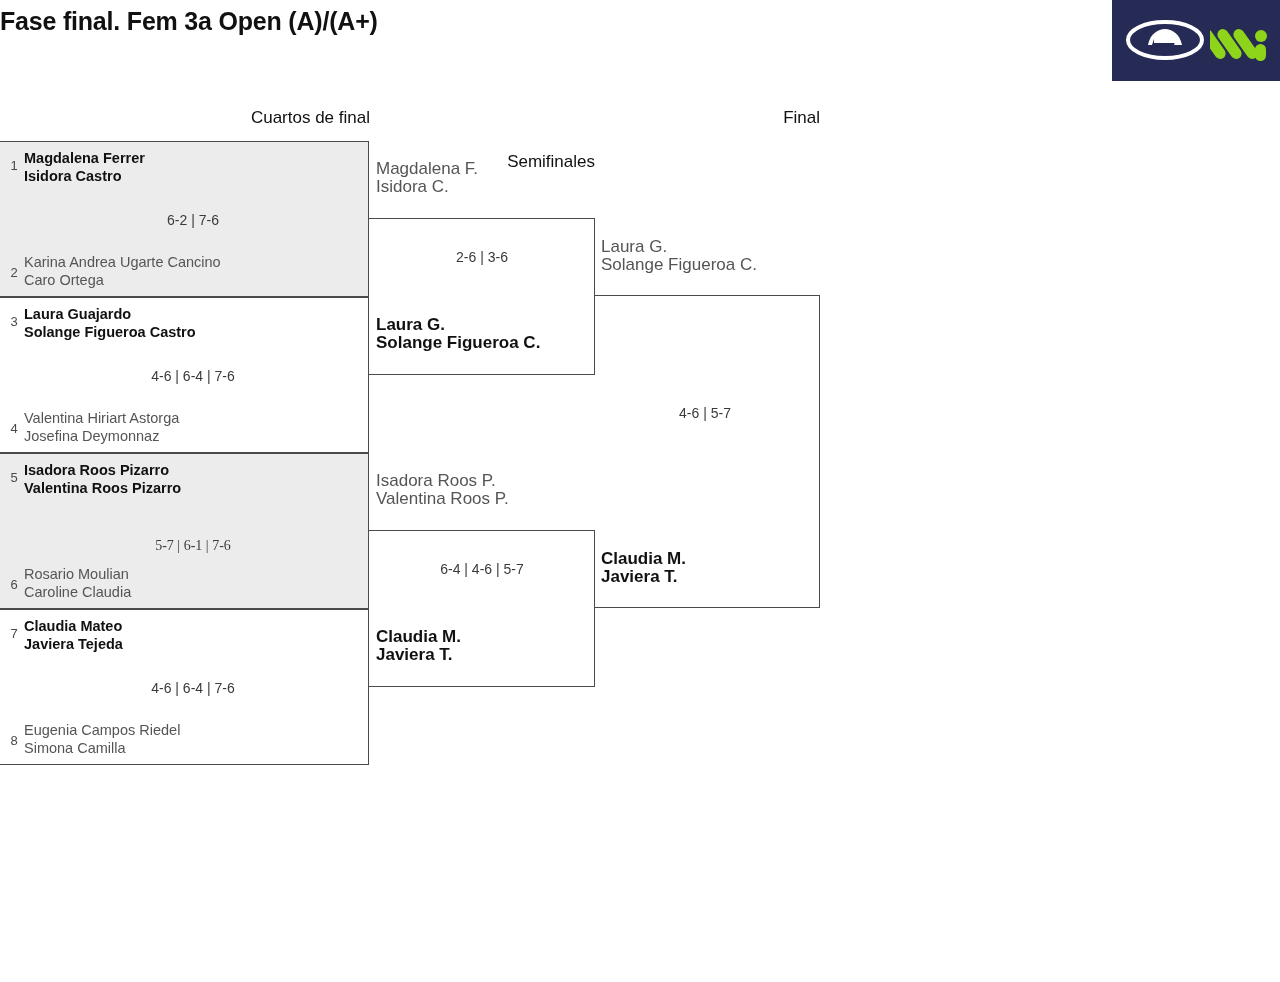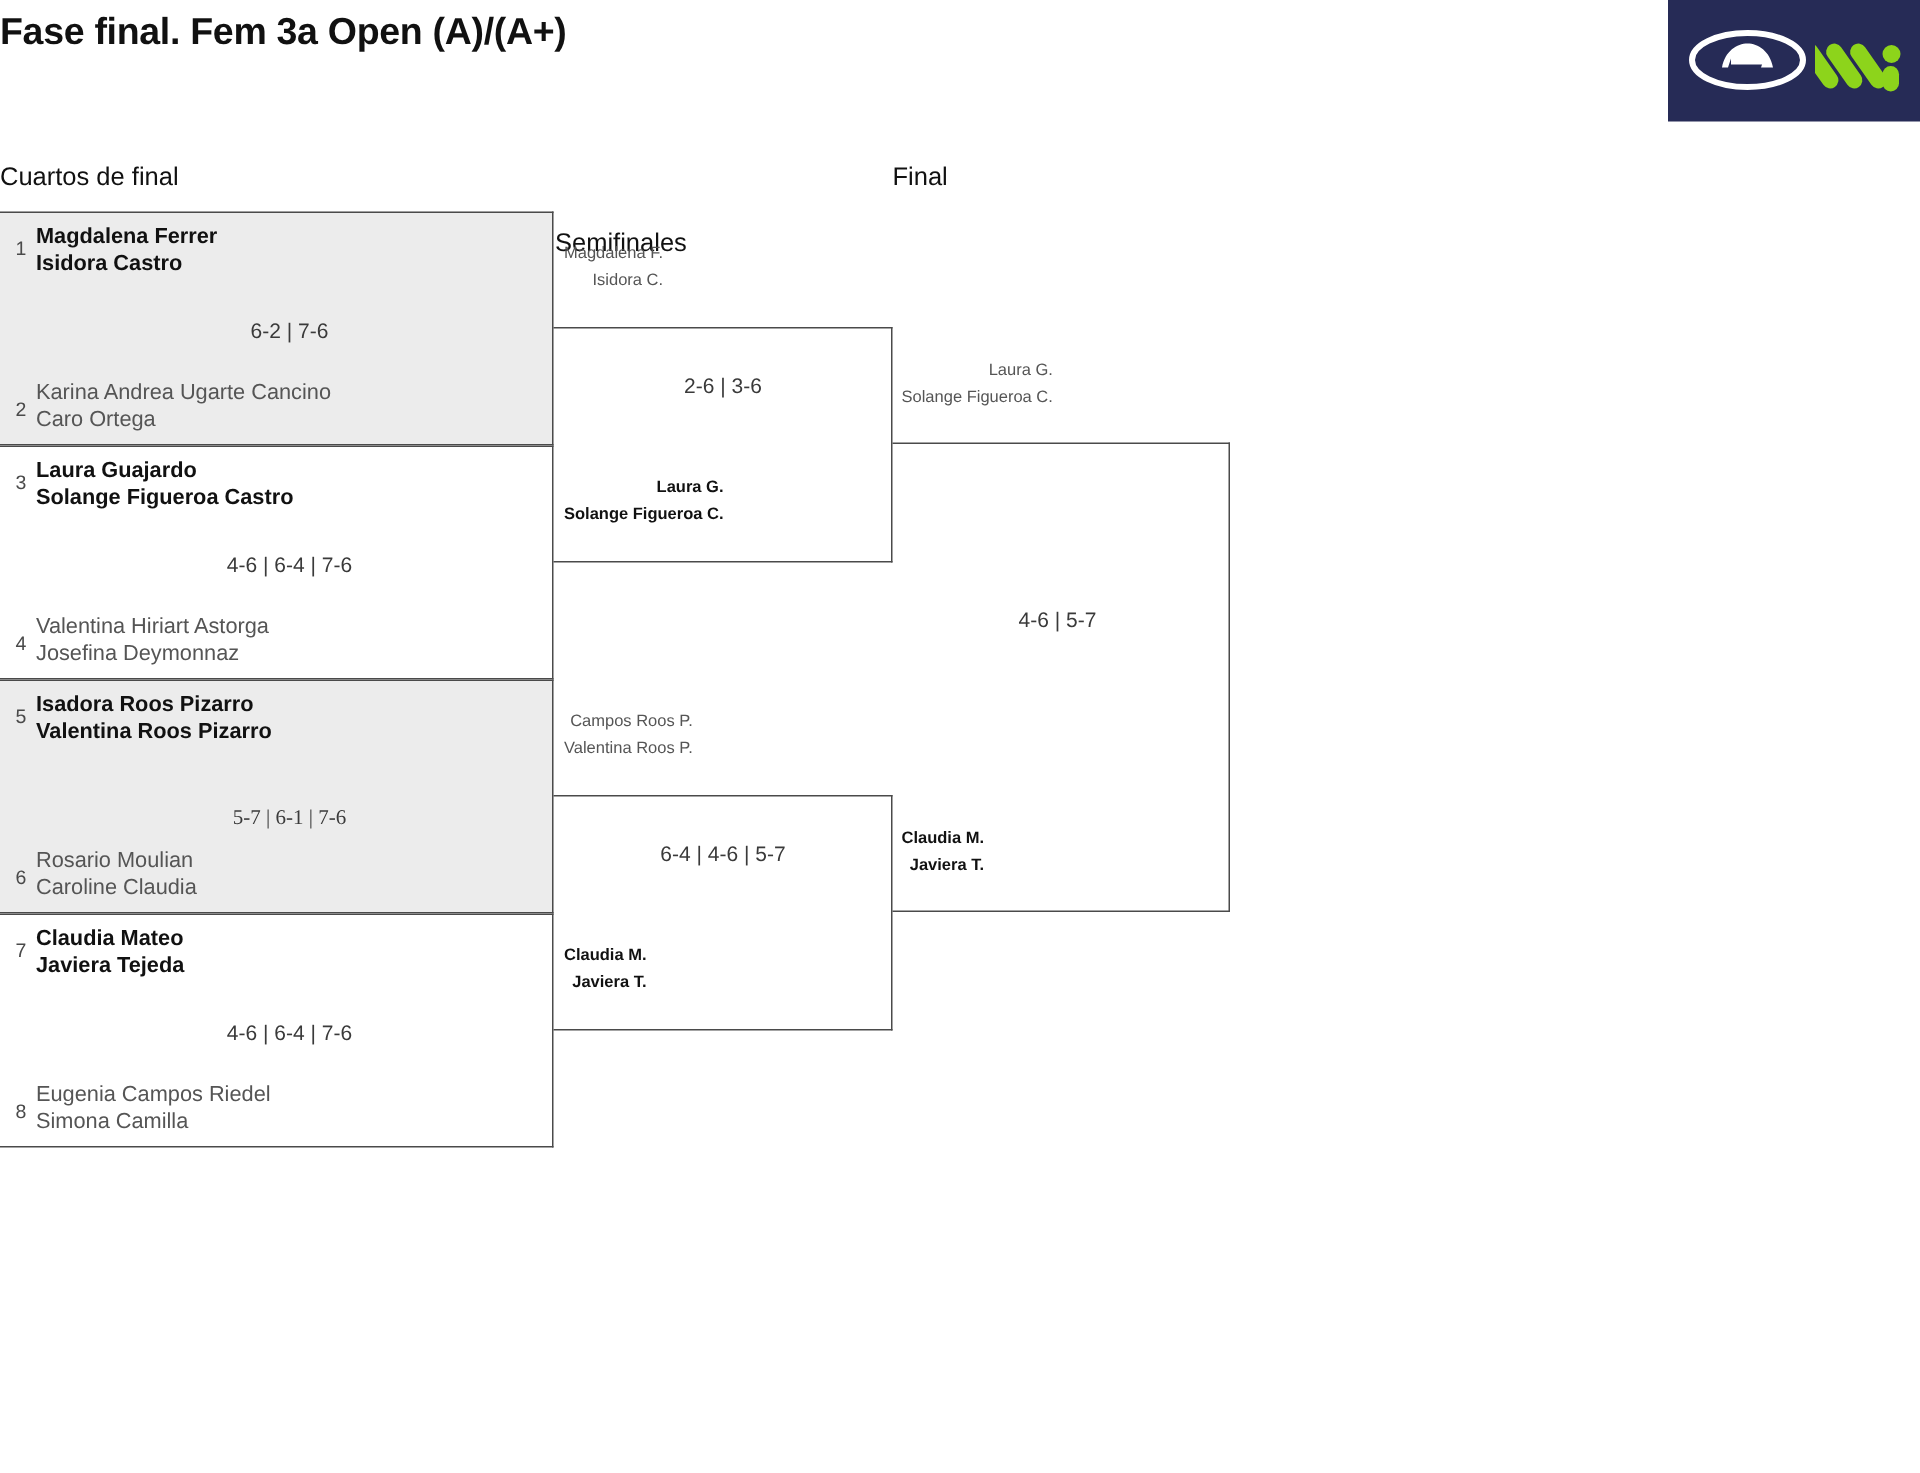--- a/index.html
+++ b/index.html
@@ -51,21 +51,21 @@
     left: 98px; top: 17px;
     width: 62px; height: 46px;
   }
 
   
   .round-header {
     position: absolute;
     top: 108px;
     font-size: 17px;
     color: #111111;
-    text-align: left;
+    text-align: right;
     white-space: nowrap;
   }
   #round-header-0 { left: 0px;   width: 370px; }
   #round-header-1 { left: 370px; width: 225px; margin-top: 44px; }
   #round-header-2 { left: 595px; width: 225px; }
 
   
   #bracket {
     position: absolute;
     left: 0; top: 0;
@@ -123,24 +123,23 @@
   .round-box {
     position: absolute;
     border-top: 1px solid #4a4a4a;
     border-bottom: 1px solid #4a4a4a;
     border-right: 1px solid #4a4a4a;
     background: transparent;
     box-sizing: border-box;
   }
   .adv-team {
     position: absolute;
-    font-size: 11px;
+    font-size: 17px;
     line-height: 18px;
     white-space: nowrap;
-    text-align: right;
   }
   .adv-team .pl { display: block; }
   .adv-team.winner .pl { font-weight: bold; color: #111111; }
   .adv-team.loser  .pl { font-weight: normal; color: #555555; }
   .box-score {
     position: absolute;
     text-align: center;
     font-size: 14px;
     color: #3a3a3a;
     white-space: nowrap;
@@ -241,21 +240,21 @@
     <span class="pl">Isidora C.</span>
   </div>
   <div class="round-box" style="left:369px;top:218px;width:226px;height:157px;"></div>
   <div class="box-score" style="left:376px;top:249px;width:212px;">2-6 | 3-6</div>
   <div class="adv-team winner" style="left:376px;top:316px;">
     <span class="pl">Laura G.</span>
     <span class="pl">Solange Figueroa C.</span>
   </div>
 
   <div class="adv-team loser" style="left:376px;top:472px;">
-    <span class="pl">Campos Roos P.</span>
+    <span class="pl">Isadora Roos P.</span>
     <span class="pl">Valentina Roos P.</span>
   </div>
   <div class="round-box" style="left:369px;top:530px;width:226px;height:157px;"></div>
   <div class="box-score" style="left:376px;top:561px;width:212px;">6-4 | 4-6 | 5-7</div>
   <div class="adv-team winner" style="left:376px;top:628px;">
     <span class="pl">Claudia M.</span>
     <span class="pl">Javiera T.</span>
   </div>
 
   <div class="adv-team loser" style="left:601px;top:238px;">

